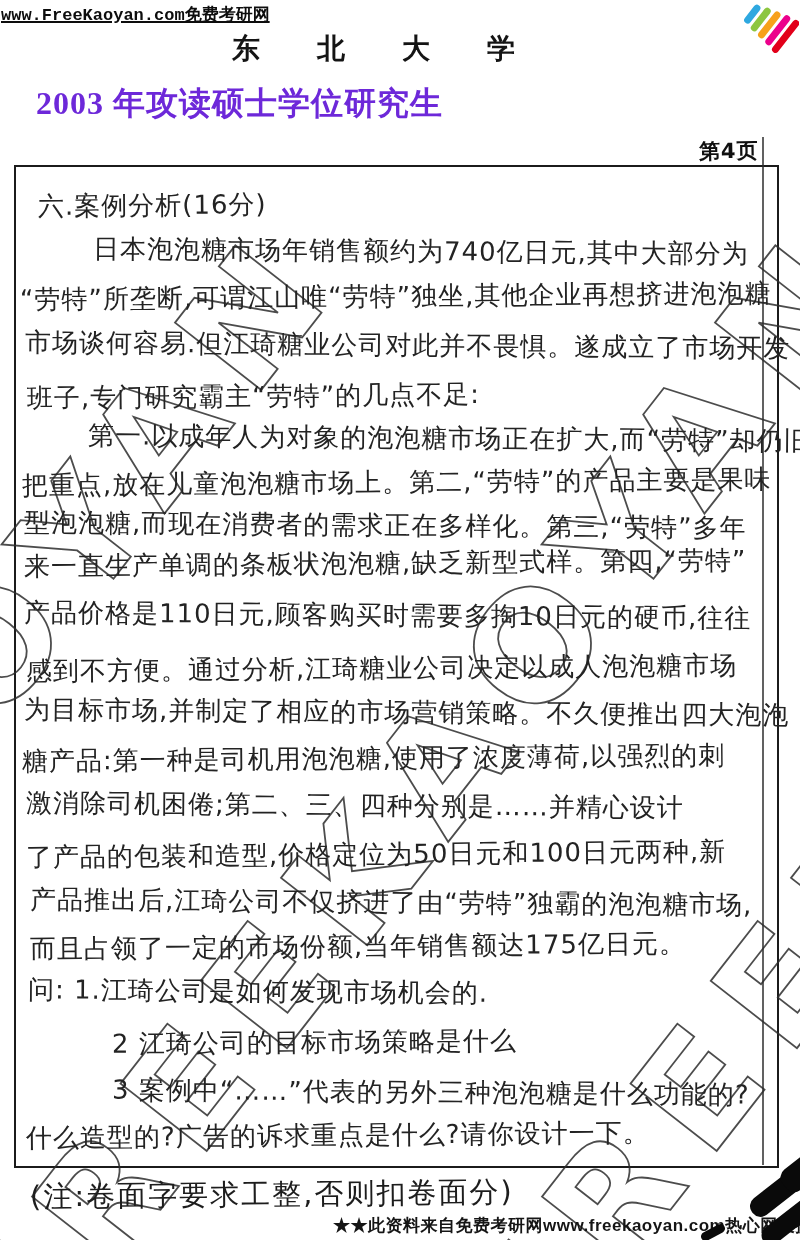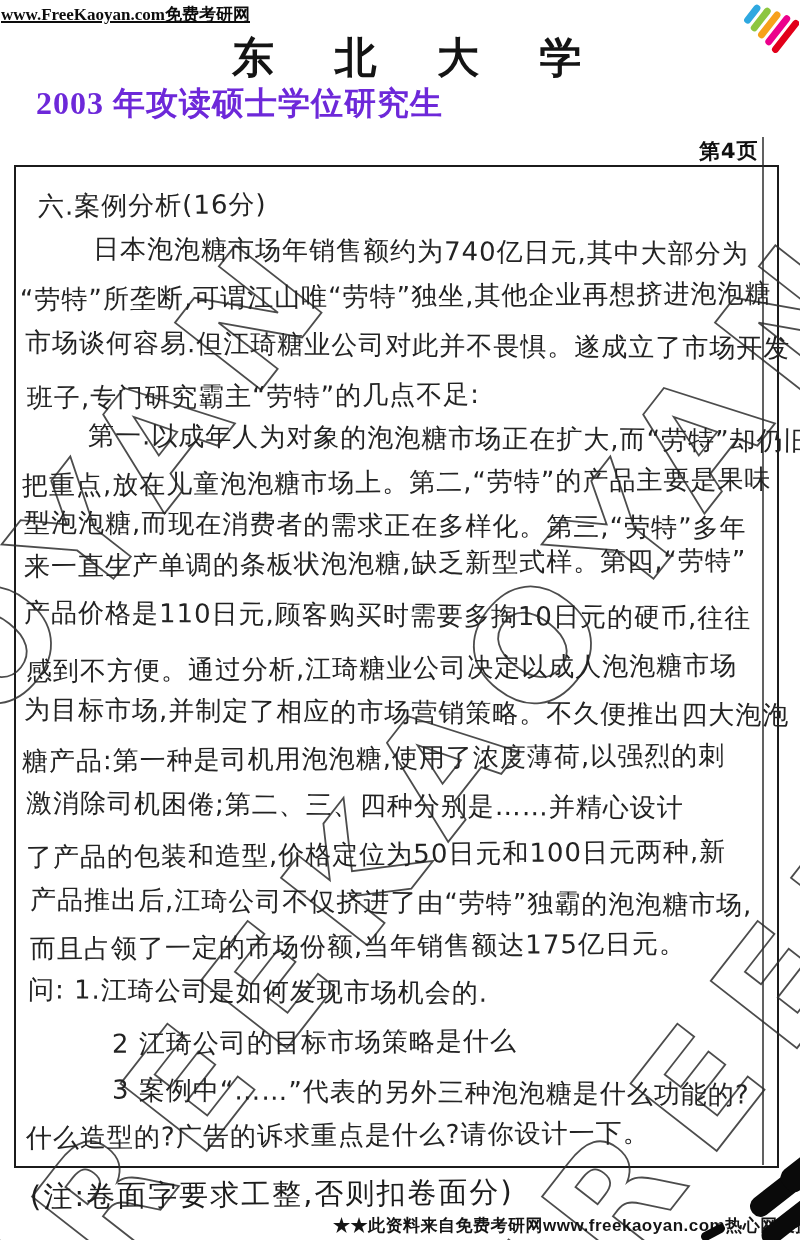--- a/index.html
+++ b/index.html
@@ -5,24 +5,24 @@
   html,body{margin:0;padding:0;background:#888;}
   .page{
     position:relative;width:800px;height:1240px;margin:0 auto;
     background:#ffffff;overflow:hidden;
     font-family:"DejaVu Sans","Liberation Sans",sans-serif;color:#1f1f1f;
   }
   
   .site-link{
     position:absolute;left:1px;top:3px;font-size:17px;font-weight:bold;
     color:#0d0d0d;text-decoration:underline;text-decoration-thickness:2px;
-    font-family:Liberation Serif, serif;letter-spacing:0px;
+    font-family:Liberation Mono, monospace;letter-spacing:0px;
   }
   .uni-title{
-    position:absolute;left:232px;top:30px;font-size:42px;font-weight:bold;
+    position:absolute;left:232px;top:30px;font-size:28px;font-weight:bold;
     font-family:"Liberation Serif","DejaVu Serif",serif;color:#141414;
     letter-spacing:14px;word-spacing:22px;white-space:nowrap;
   }
   .exam-title{
     position:absolute;left:36px;top:82px;font-size:32px;font-weight:bold;
     font-family:"Liberation Serif","DejaVu Serif",serif;color:#6d28d9;
     white-space:nowrap;letter-spacing:1px;
   }
   .page-num{
     position:absolute;left:699px;top:137px;font-size:21px;color:#101010;

